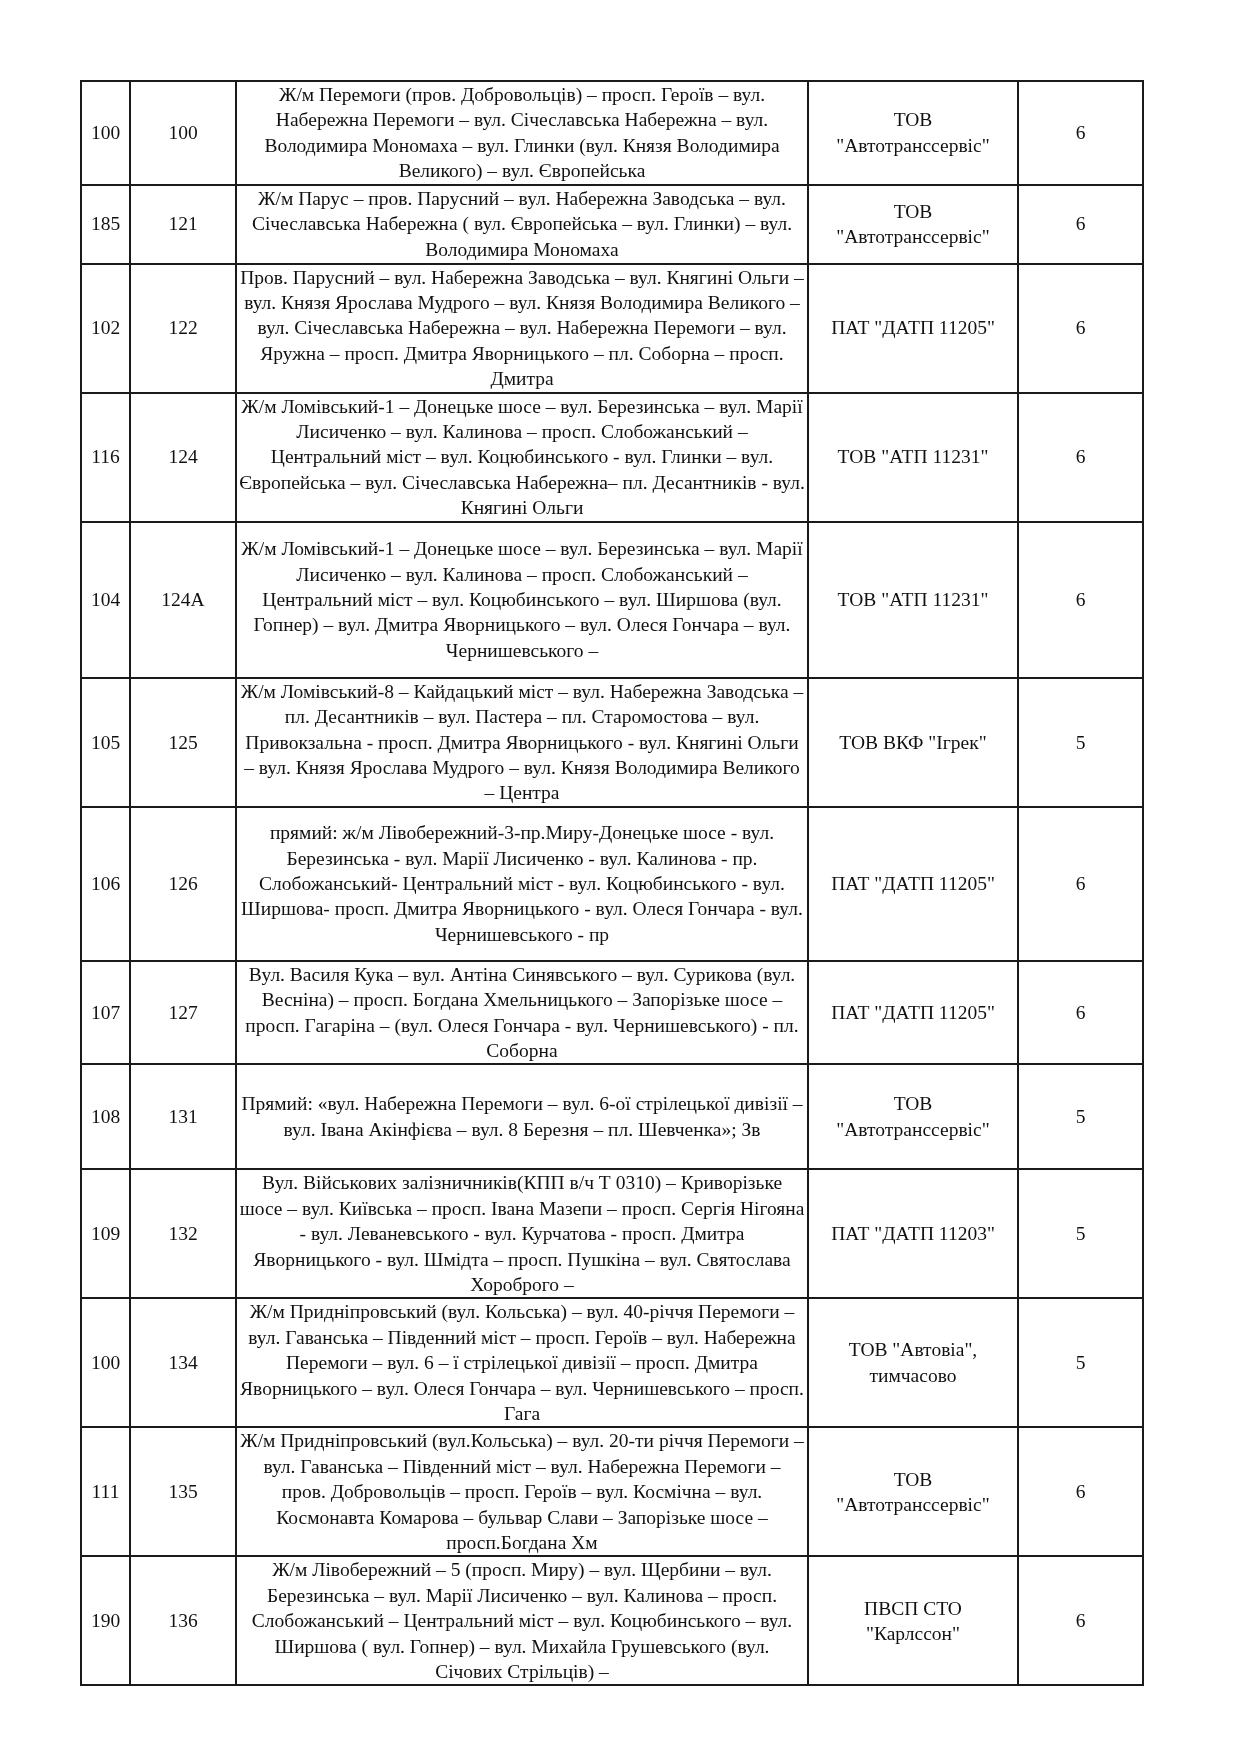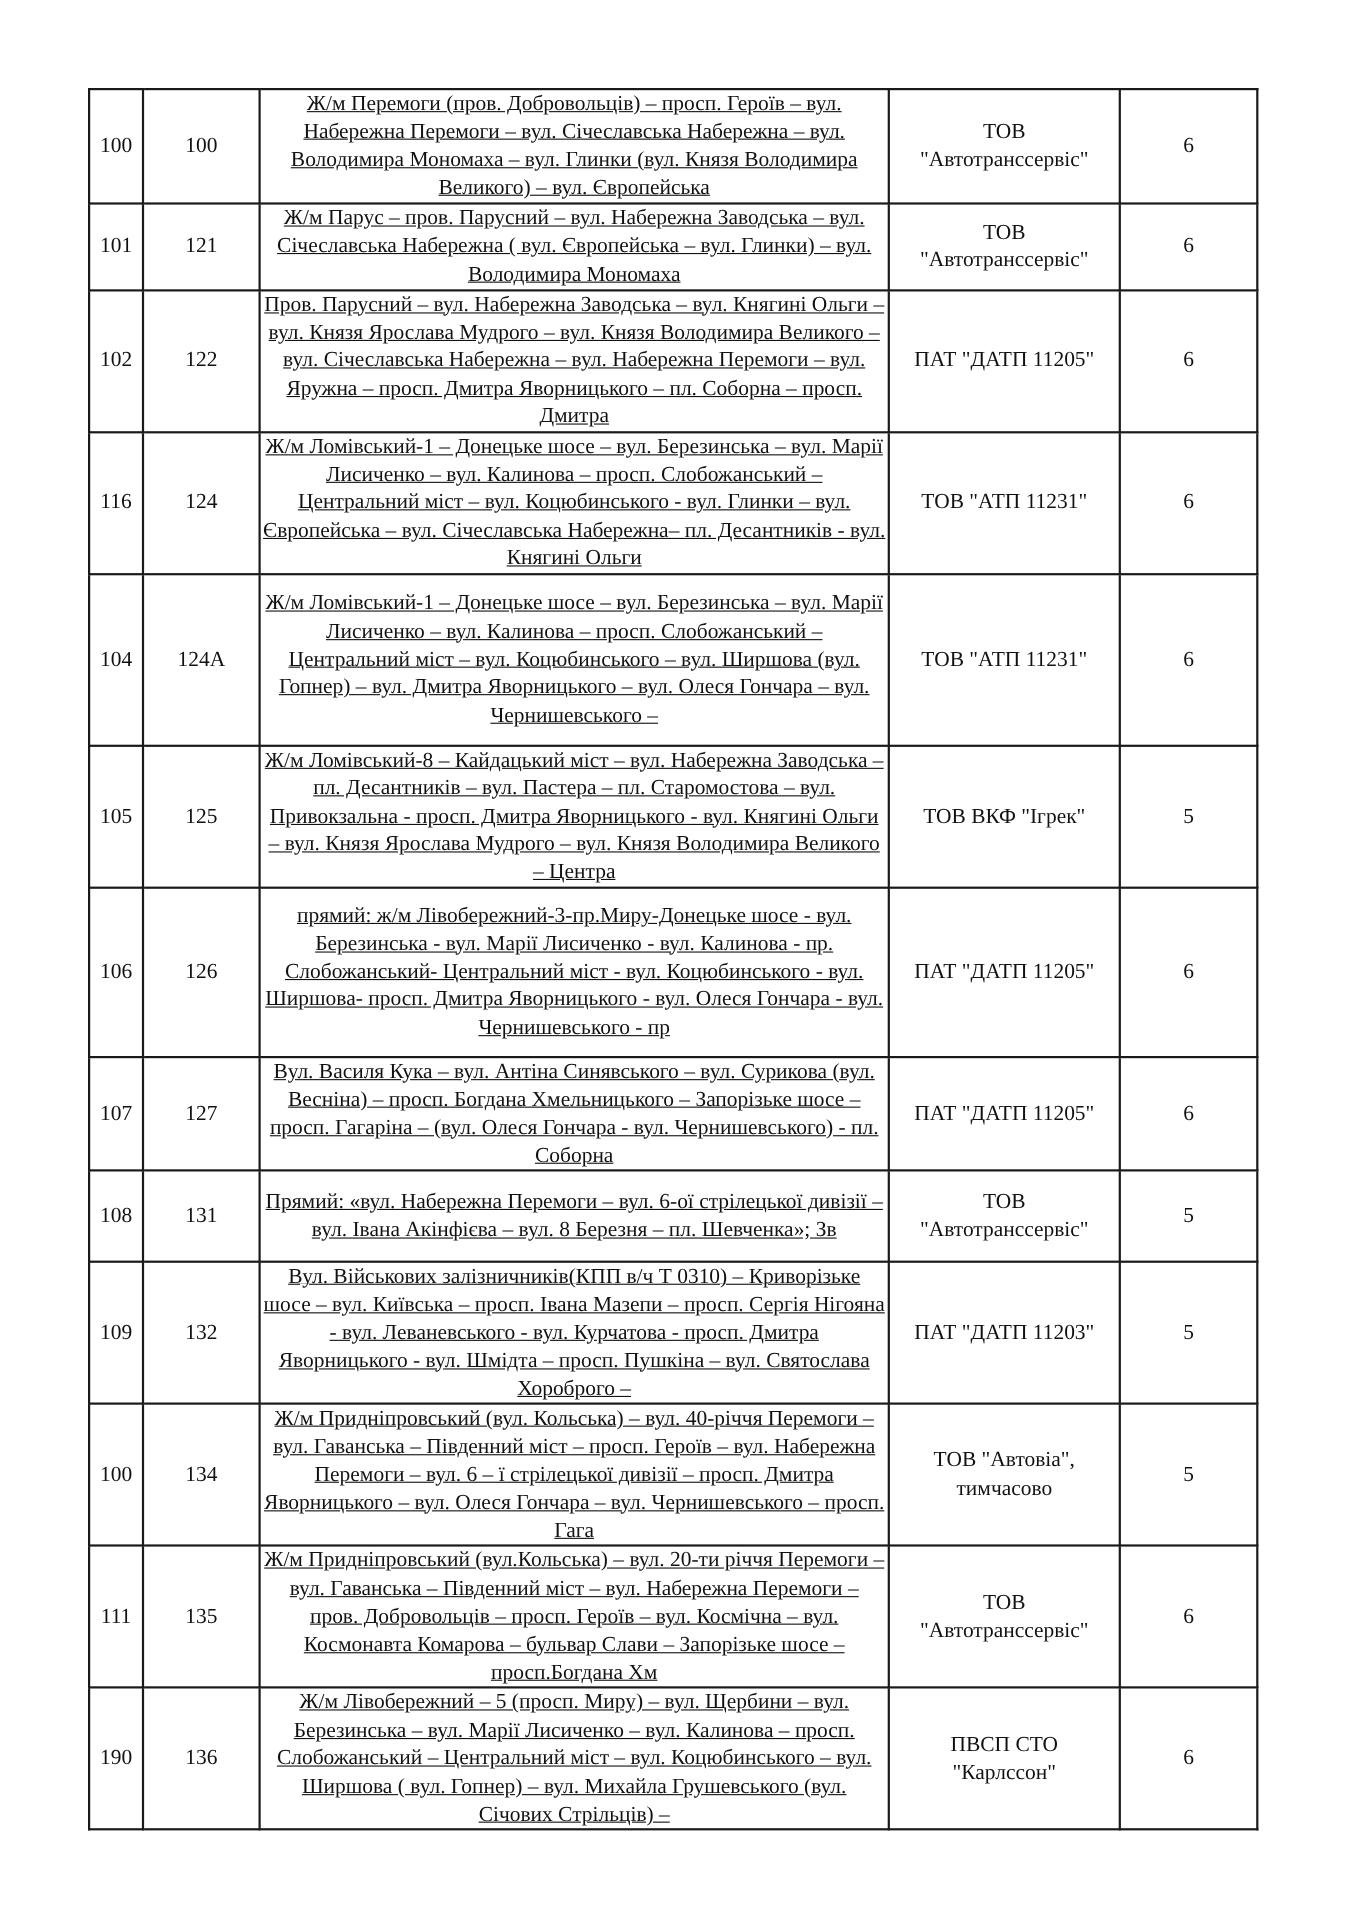--- a/index.html
+++ b/index.html
@@ -19,21 +19,21 @@
     vertical-align: middle;
     padding: 0 2px;
     line-height: 25.4px;
     overflow: hidden;
   }
   col.c-num { width: 49px; }
   col.c-route { width: 106px; }
   col.c-path { width: 572px; }
   col.c-op { width: 210px; }
   col.c-cls { width: 125px; }
-  td.path { padding: 0 1px; text-decoration: underline; }
+  td.path { padding: 0 1px; }
 </style>
 </head>
 <body>
 
 <table class="routes">
   <colgroup>
     <col class="c-num">
       <col class="c-route">
       <col class="c-path">
       <col class="c-op">
@@ -44,21 +44,21 @@
         <td>100</td>
         <td>100</td>
         <td class="path">Ж/м Перемоги (пров. Добровольців) – просп. Героїв – вул. Набережна Перемоги – вул. Січеславська Набережна – вул. Володимира Мономаха – вул. Глинки (вул. Князя Володимира Великого) – вул. Європейська</td>
         <td>
           <div>ТОВ</div>
           <div>"Автотранссервіс"</div>
         </td>
         <td>6</td>
       </tr>
       <tr style="height: 79px;">
-        <td>101</td>
+        <td>185</td>
         <td>121</td>
         <td class="path">Ж/м Парус – пров. Парусний – вул. Набережна Заводська – вул. Січеславська Набережна ( вул. Європейська – вул. Глинки) – вул. Володимира Мономаха</td>
         <td>
           <div>ТОВ</div>
           <div>"Автотранссервіс"</div>
         </td>
         <td>6</td>
       </tr>
       <tr style="height: 127px;">
         <td>102</td>
@@ -107,21 +107,21 @@
       </tr>
       <tr style="height: 102px;">
         <td>107</td>
         <td>127</td>
         <td class="path">Вул. Василя Кука – вул. Антіна Синявського – вул. Сурикова (вул. Весніна) – просп. Богдана Хмельницького – Запорізьке шосе – просп. Гагаріна – (вул. Олеся Гончара - вул. Чернишевського) - пл. Соборна</td>
         <td>
           <div>ПАТ "ДАТП 11205"</div>
         </td>
         <td>6</td>
       </tr>
-      <tr style="height: 83px;">
+      <tr style="height: 105px;">
         <td>108</td>
         <td>131</td>
         <td class="path">Прямий: «вул. Набережна Перемоги – вул. 6-ої стрілецької дивізії – вул. Івана Акінфієва – вул. 8 Березня – пл. Шевченка»; Зв</td>
         <td>
           <div>ТОВ</div>
           <div>"Автотранссервіс"</div>
         </td>
         <td>5</td>
       </tr>
       <tr style="height: 128px;">

